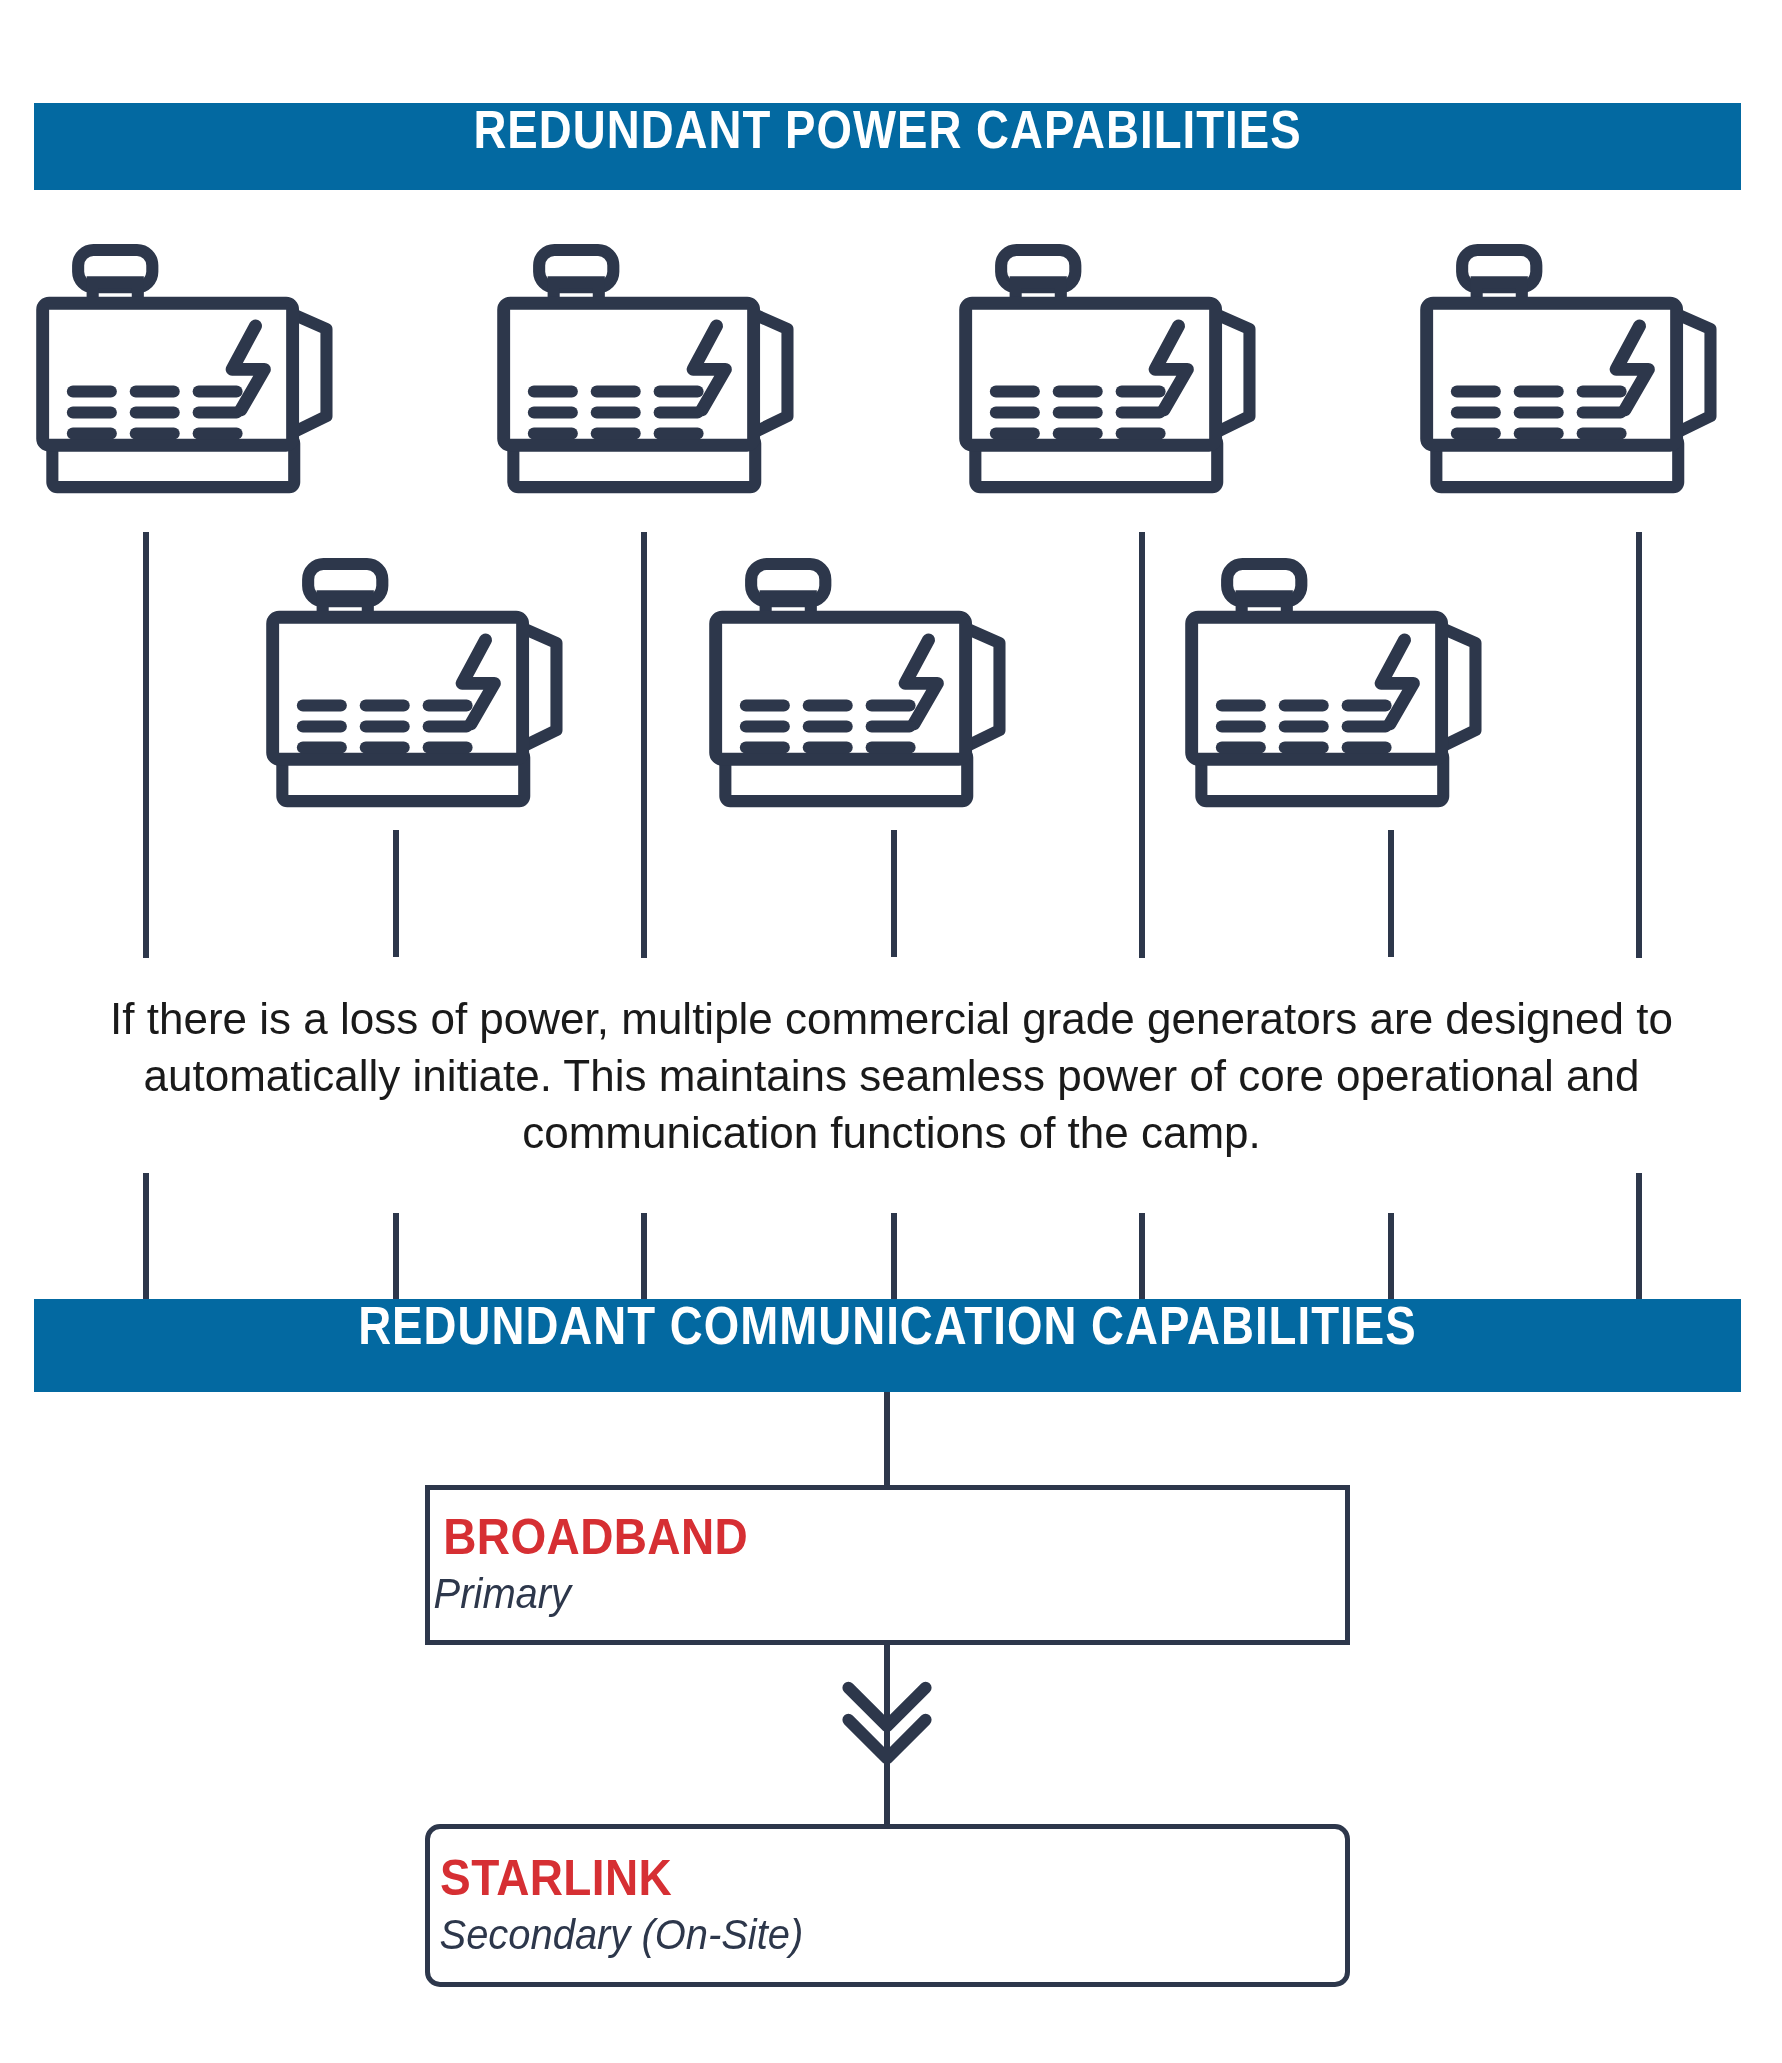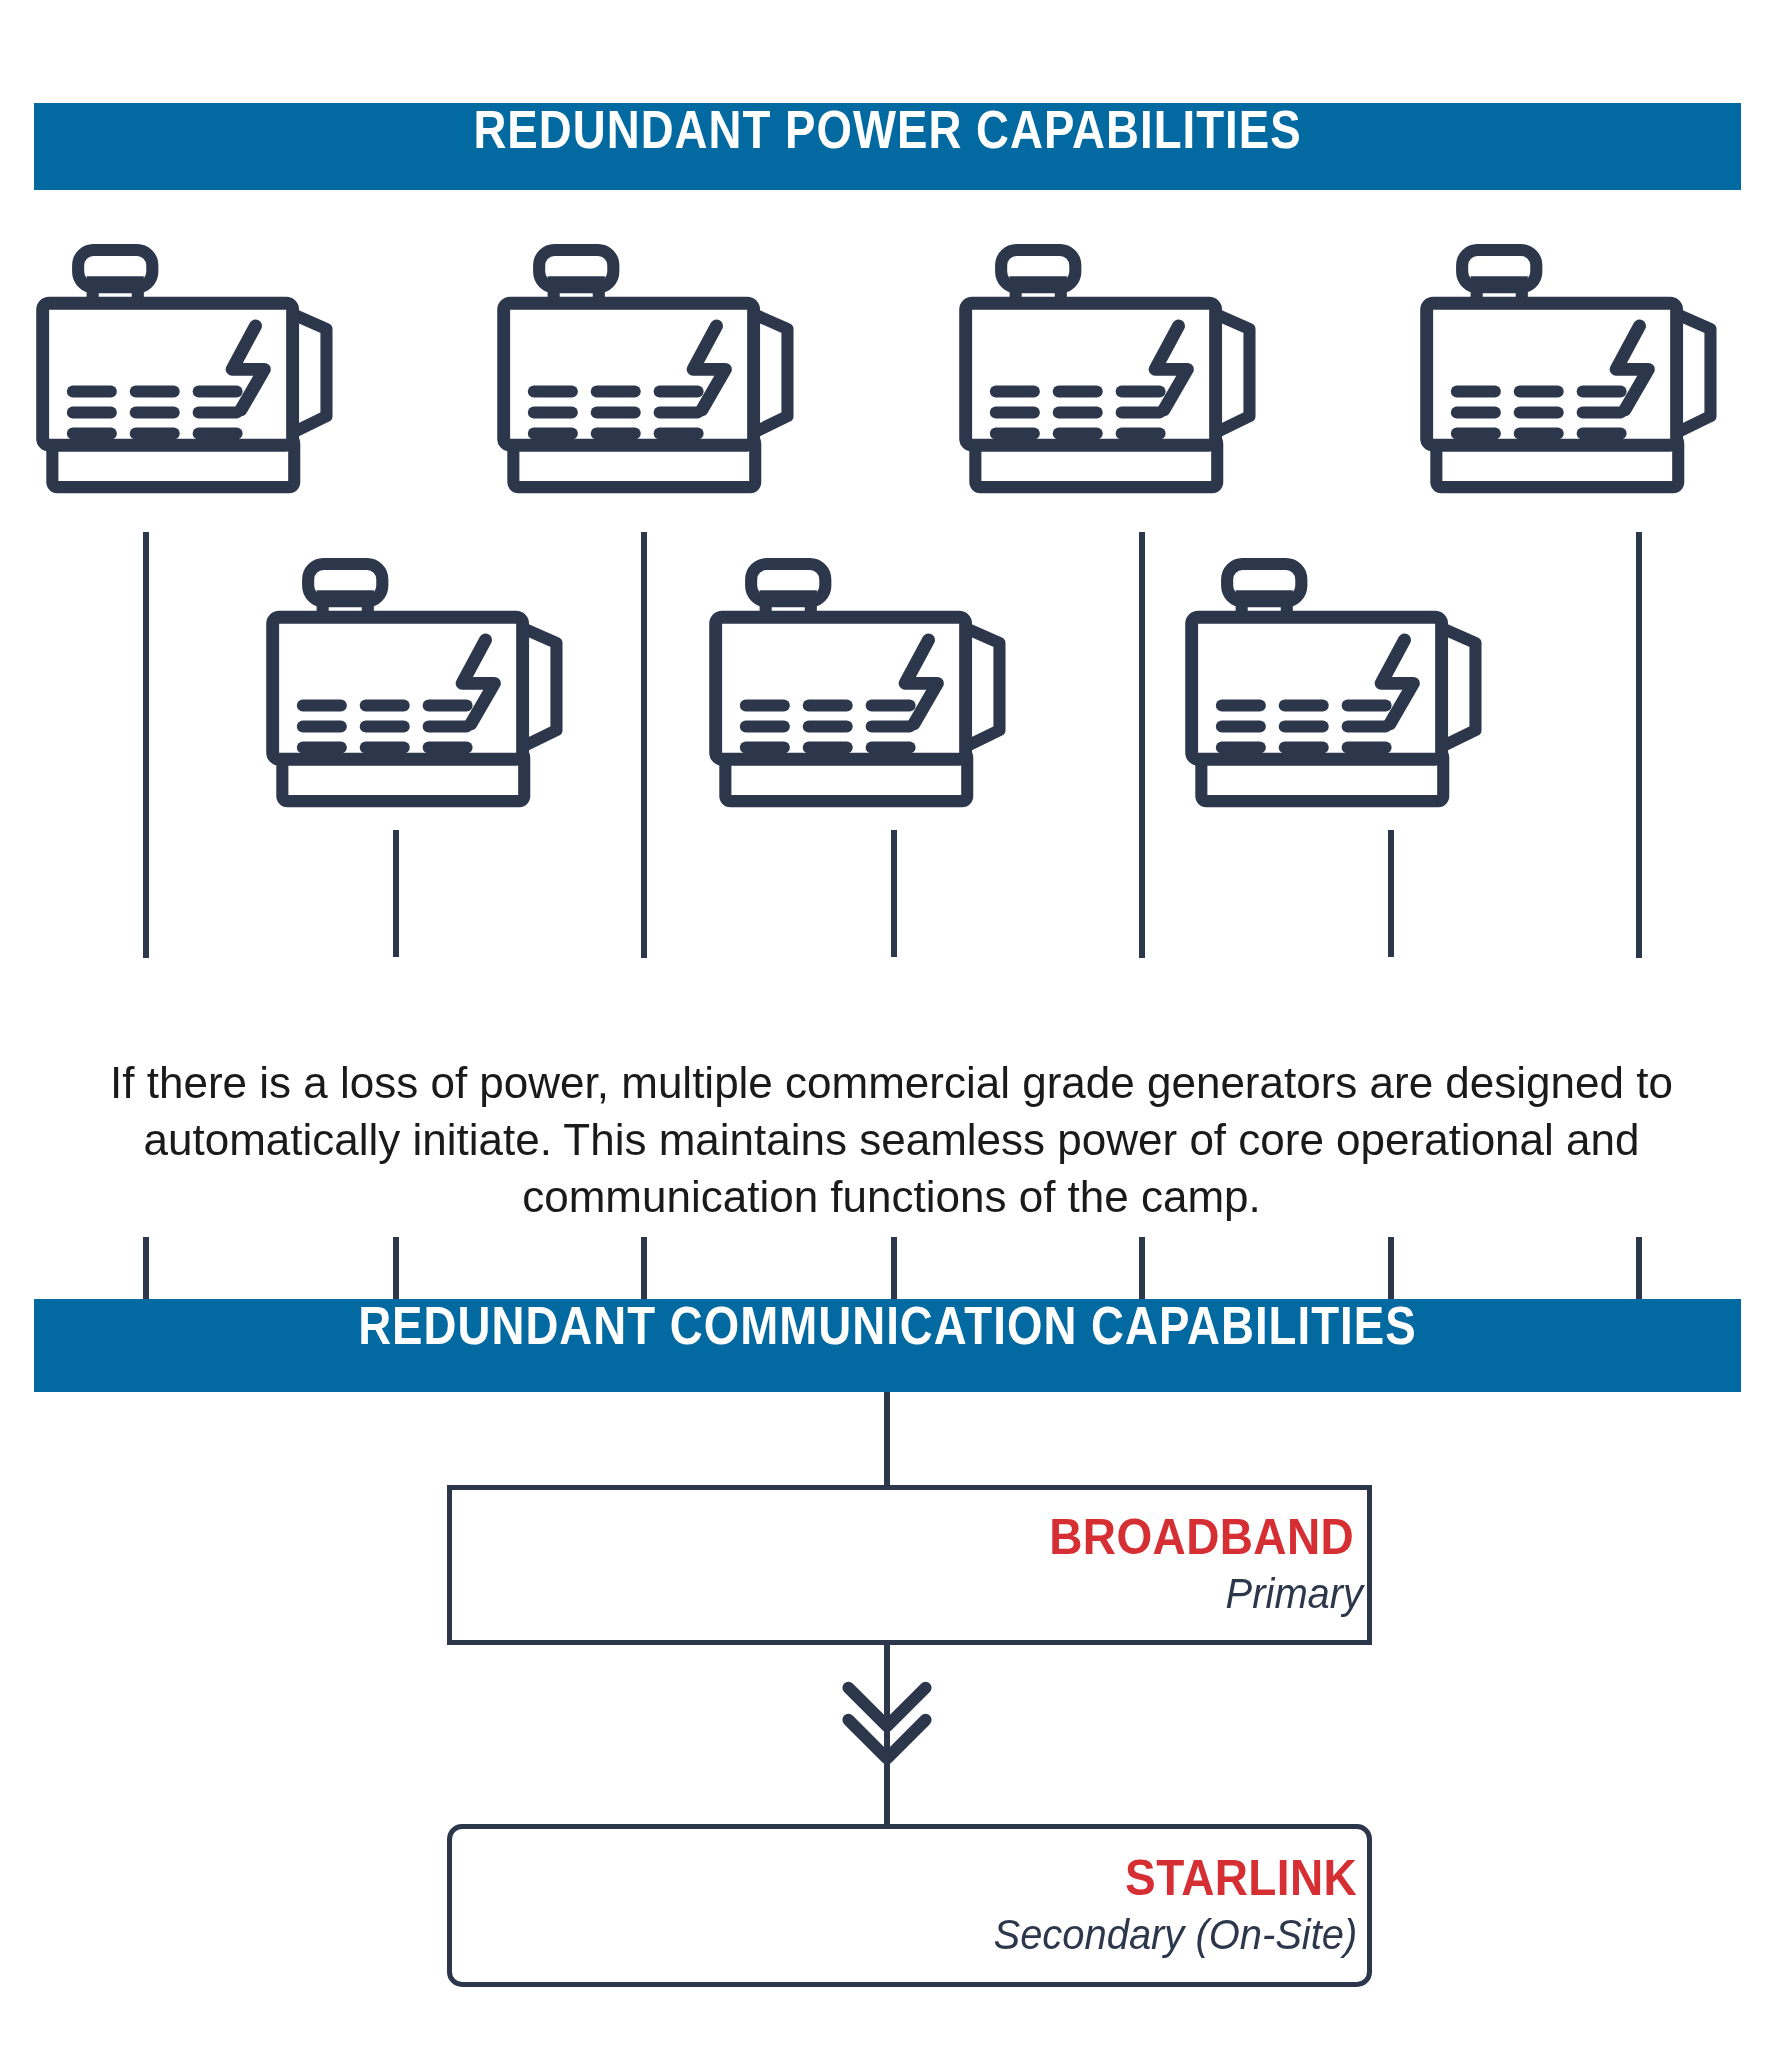--- a/index.html
+++ b/index.html
@@ -51,43 +51,42 @@
   .generator {
     position: absolute;
     z-index: 3;
   }
   .generator svg { display: block; }
 
   
   #power-paragraph {
     position: absolute;
     left: 89px;
-    top: 1044px;
+    top: 980px;
     width: 1605px;
     text-align: center;
     font-size: 44px;
     line-height: 1.30;
     color: #1A1A1A;
     z-index: 4;
     background: #FFFFFF;
     padding: 9.7px 0 11.3px 0;
   }
 
   
   .comm-box {
     position: absolute;
     border: 5.6px solid #2D374B;
     background: #FFFFFF;
     box-sizing: border-box;
     display: flex;
     flex-direction: column;
-    align-items: flex-end;
+    align-items: flex-start;
     justify-content: center;
     z-index: 4;
-    margin-left: 22px;
   }
   .comm-title {
     color: #D62F33;
     font-weight: 700;
     font-size: 50px;
     line-height: 1.05;
     letter-spacing: 0.4px;
     transform: scaleX(0.92);
   }
   .comm-sub {

